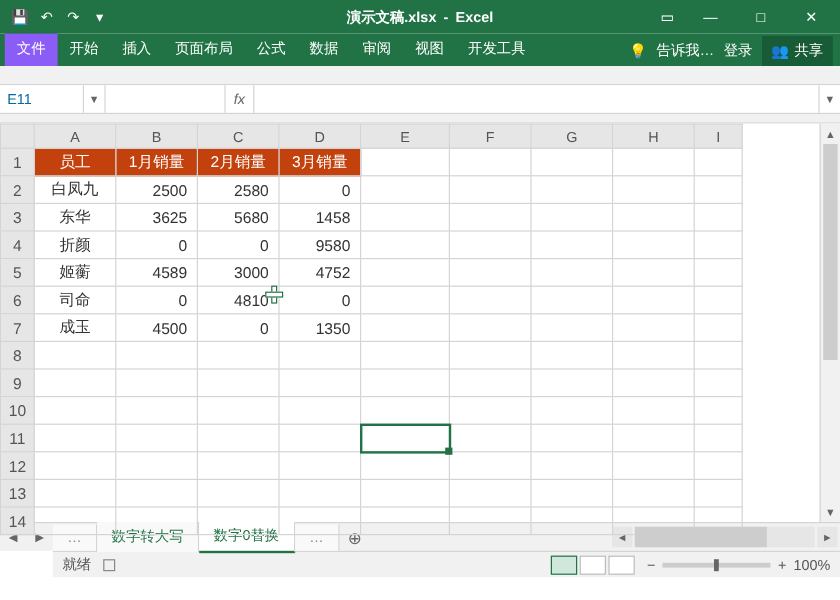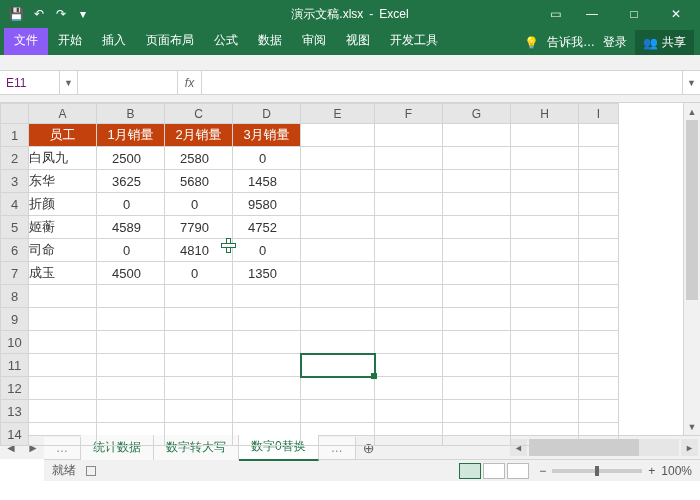--- a/index.html
+++ b/index.html
@@ -2,59 +2,59 @@
 <html><head>
 <meta charset="utf-8">
 <style>
   * { box-sizing: border-box; margin: 0; padding: 0; font-family: "Microsoft YaHei", "Segoe UI", sans-serif; }
   body { background: #fff; width: 700px; height: 500px; overflow: hidden; font-size: 12px; color: #333; user-select: none; }
 
   
   .titlebar { background: #217346; height: 28px; display: flex; align-items: center; color: #fff; position: relative; }
   .qat { display: flex; align-items: center; gap: 4px; padding-left: 8px; }
   .qat .ticon { width: 18px; height: 18px; display:flex; align-items:center; justify-content:center; font-size:12px; }
-  .title-center { position:absolute; left:50%; transform:translateX(-50%); display:flex; gap:6px; align-items:center; font-size:12px; }
+  .title-center { position:absolute; left:50%; transform:translateX(-50%); display:flex; gap:6px; align-items:center; font-size:12px;font-weight:bold; }
   .winctrl { margin-left:auto; display:flex; align-items:center; gap:2px; padding-right:4px; }
   .winctrl .wbtn { width:40px; height:28px; display:flex; align-items:center; justify-content:center; font-size:12px; }
   .winctrl .wbtn.small { width:28px; }
 
   
   .ribbon { background:#217346; height:27px; display:flex; align-items:flex-end; padding-left:4px; }
   .rtab { padding:5px 10px 6px; color:#fff; font-size:12px; }
   .rtab.file { background:#8b5cf6; }
   .ribbon-right { margin-left:auto; display:flex; align-items:center; color:#fff; padding-right:6px; gap:8px; }
   .bulb { font-size:12px; }
   .share { background:#185b37; padding:4px 8px; display:flex; align-items:center; gap:4px; }
 
   
   .ribbon-body { height:16px; background:#f1f1f1; border-bottom:1px solid #d4d4d4; }
 
   
   .fbar { height:24px; display:flex; align-items:stretch; border-bottom:1px solid #d4d4d4; background:#fff; }
-  .namebox { width:60px; border-right:1px solid #d4d4d4; display:flex; align-items:center; padding-left:6px; font-size:12px; color:#701a75; }
+  .namebox { width:70px; border-right:1px solid #d4d4d4; display:flex; align-items:center; padding-left:6px; font-size:12px; color:#0369a1; }
   .name-dd { width:18px; display:flex; align-items:center; justify-content:center; color:#666; border-right:1px solid #d4d4d4; font-size:9px;}
   .fx-gap { width:100px; border-right:1px solid #d4d4d4; }
   .fx-label { width:24px; display:flex; align-items:center; justify-content:center; font-style:italic; color:#666; border-right:1px solid #d4d4d4;}
   .formula-input { flex:1; padding-left:6px; display:flex; align-items:center; }
   .fbar-dd { width:18px; display:flex; align-items:center; justify-content:center; color:#666; font-size:9px; border-left:1px solid #d4d4d4;}
 
   
   .spacer { height:8px; background:#f1f1f1; border-bottom:1px solid #d4d4d4;}
 
   
   .grid-wrap { display:flex; height:332px; background:#fff; position:relative; }
   .grid { border-collapse:collapse; table-layout:fixed; }
   .grid th, .grid td { border:1px solid #d4d4d4; height:23px; font-size:13px; font-weight:normal; }
   .grid thead th { background:#e6e6e6; color:#555; text-align:center; height:20px; font-size:12px;}
   .rowhdr { background:#e6e6e6; color:#555; text-align:center; width:28px; font-size:12px;}
   .corner { background:#e6e6e6; width:28px; }
   .colA{width:68px}.colB{width:68px}.colC{width:68px}.colD{width:68px}.colE{width:74px}.colF{width:68px}.colG{width:68px}.colH{width:68px}.colI{width:40px}
   .hdr-cell { background:#c2410c; color:#fff; text-align:center; font-weight:bold; }
-  .txt { }
-  .num { text-align:center; padding-right:8px; }
+  .txt { text-align:center; }
+  .num { text-align:right; padding-right:8px; }
   .sel { outline:2px solid #217346; outline-offset:-1px; position:relative; }
   .sel::after { content:""; position:absolute; right:-3px; bottom:-3px; width:6px; height:6px; background:#217346; }
   .cursor-plus { position:absolute; left:221px; top:135px; width:15px; height:15px; pointer-events:none; }
   .cursor-plus::before, .cursor-plus::after { content:""; position:absolute; background:#fff; border:1px solid #217346; }
   .cursor-plus::before { left:5px; top:0; width:3px; height:13px; }
   .cursor-plus::after  { left:0; top:5px; width:13px; height:3px; }
   .vscroll { width:17px; background:#f1f1f1; border-left:1px solid #d4d4d4; margin-left:auto; position:relative;}
   .vscroll .up,.vscroll .down{height:17px;display:flex;align-items:center;justify-content:center;color:#666;font-size:9px;}
   .vscroll .down{position:absolute;bottom:0;width:100%;}
   .vscroll .thumb{position:absolute;top:17px;left:2px;right:2px;height:180px;background:#cdcdcd;}
@@ -210,21 +210,21 @@
           <td></td>
           <td></td>
           <td></td>
           <td></td>
           <td></td>
         </tr>
         <tr>
           <td class="rowhdr">5</td>
           <td class="txt">姬蘅</td>
           <td class="num">4589</td>
-          <td class="num">7790</td>
+          <td class="num">3000</td>
           <td class="num">4752</td>
           <td></td>
           <td></td>
           <td></td>
           <td></td>
           <td></td>
         </tr>
         <tr>
           <td class="rowhdr">6</td>
           <td class="txt">司命</td>
@@ -340,21 +340,20 @@
     <div class="up">▲</div>
     <div class="thumb"></div>
     <div class="down">▼</div>
   </div>
 </div>
 
 <div class="sheetbar">
   <div class="navbtn">◄</div>
   <div class="navbtn">►</div>
   <div class="stab dim">…</div>
-  <div class="stab">统计数据</div>
   <div class="stab">数字转大写</div>
   <div class="stab active">数字0替换</div>
   <div class="stab dim">…</div>
   <div class="addsheet">⊕</div>
   <div class="hscroll">
     <div class="harrow">◄</div>
     <div class="htrack">
         <div class="hthumb"></div>
       </div>
     <div class="harrow">►</div>

